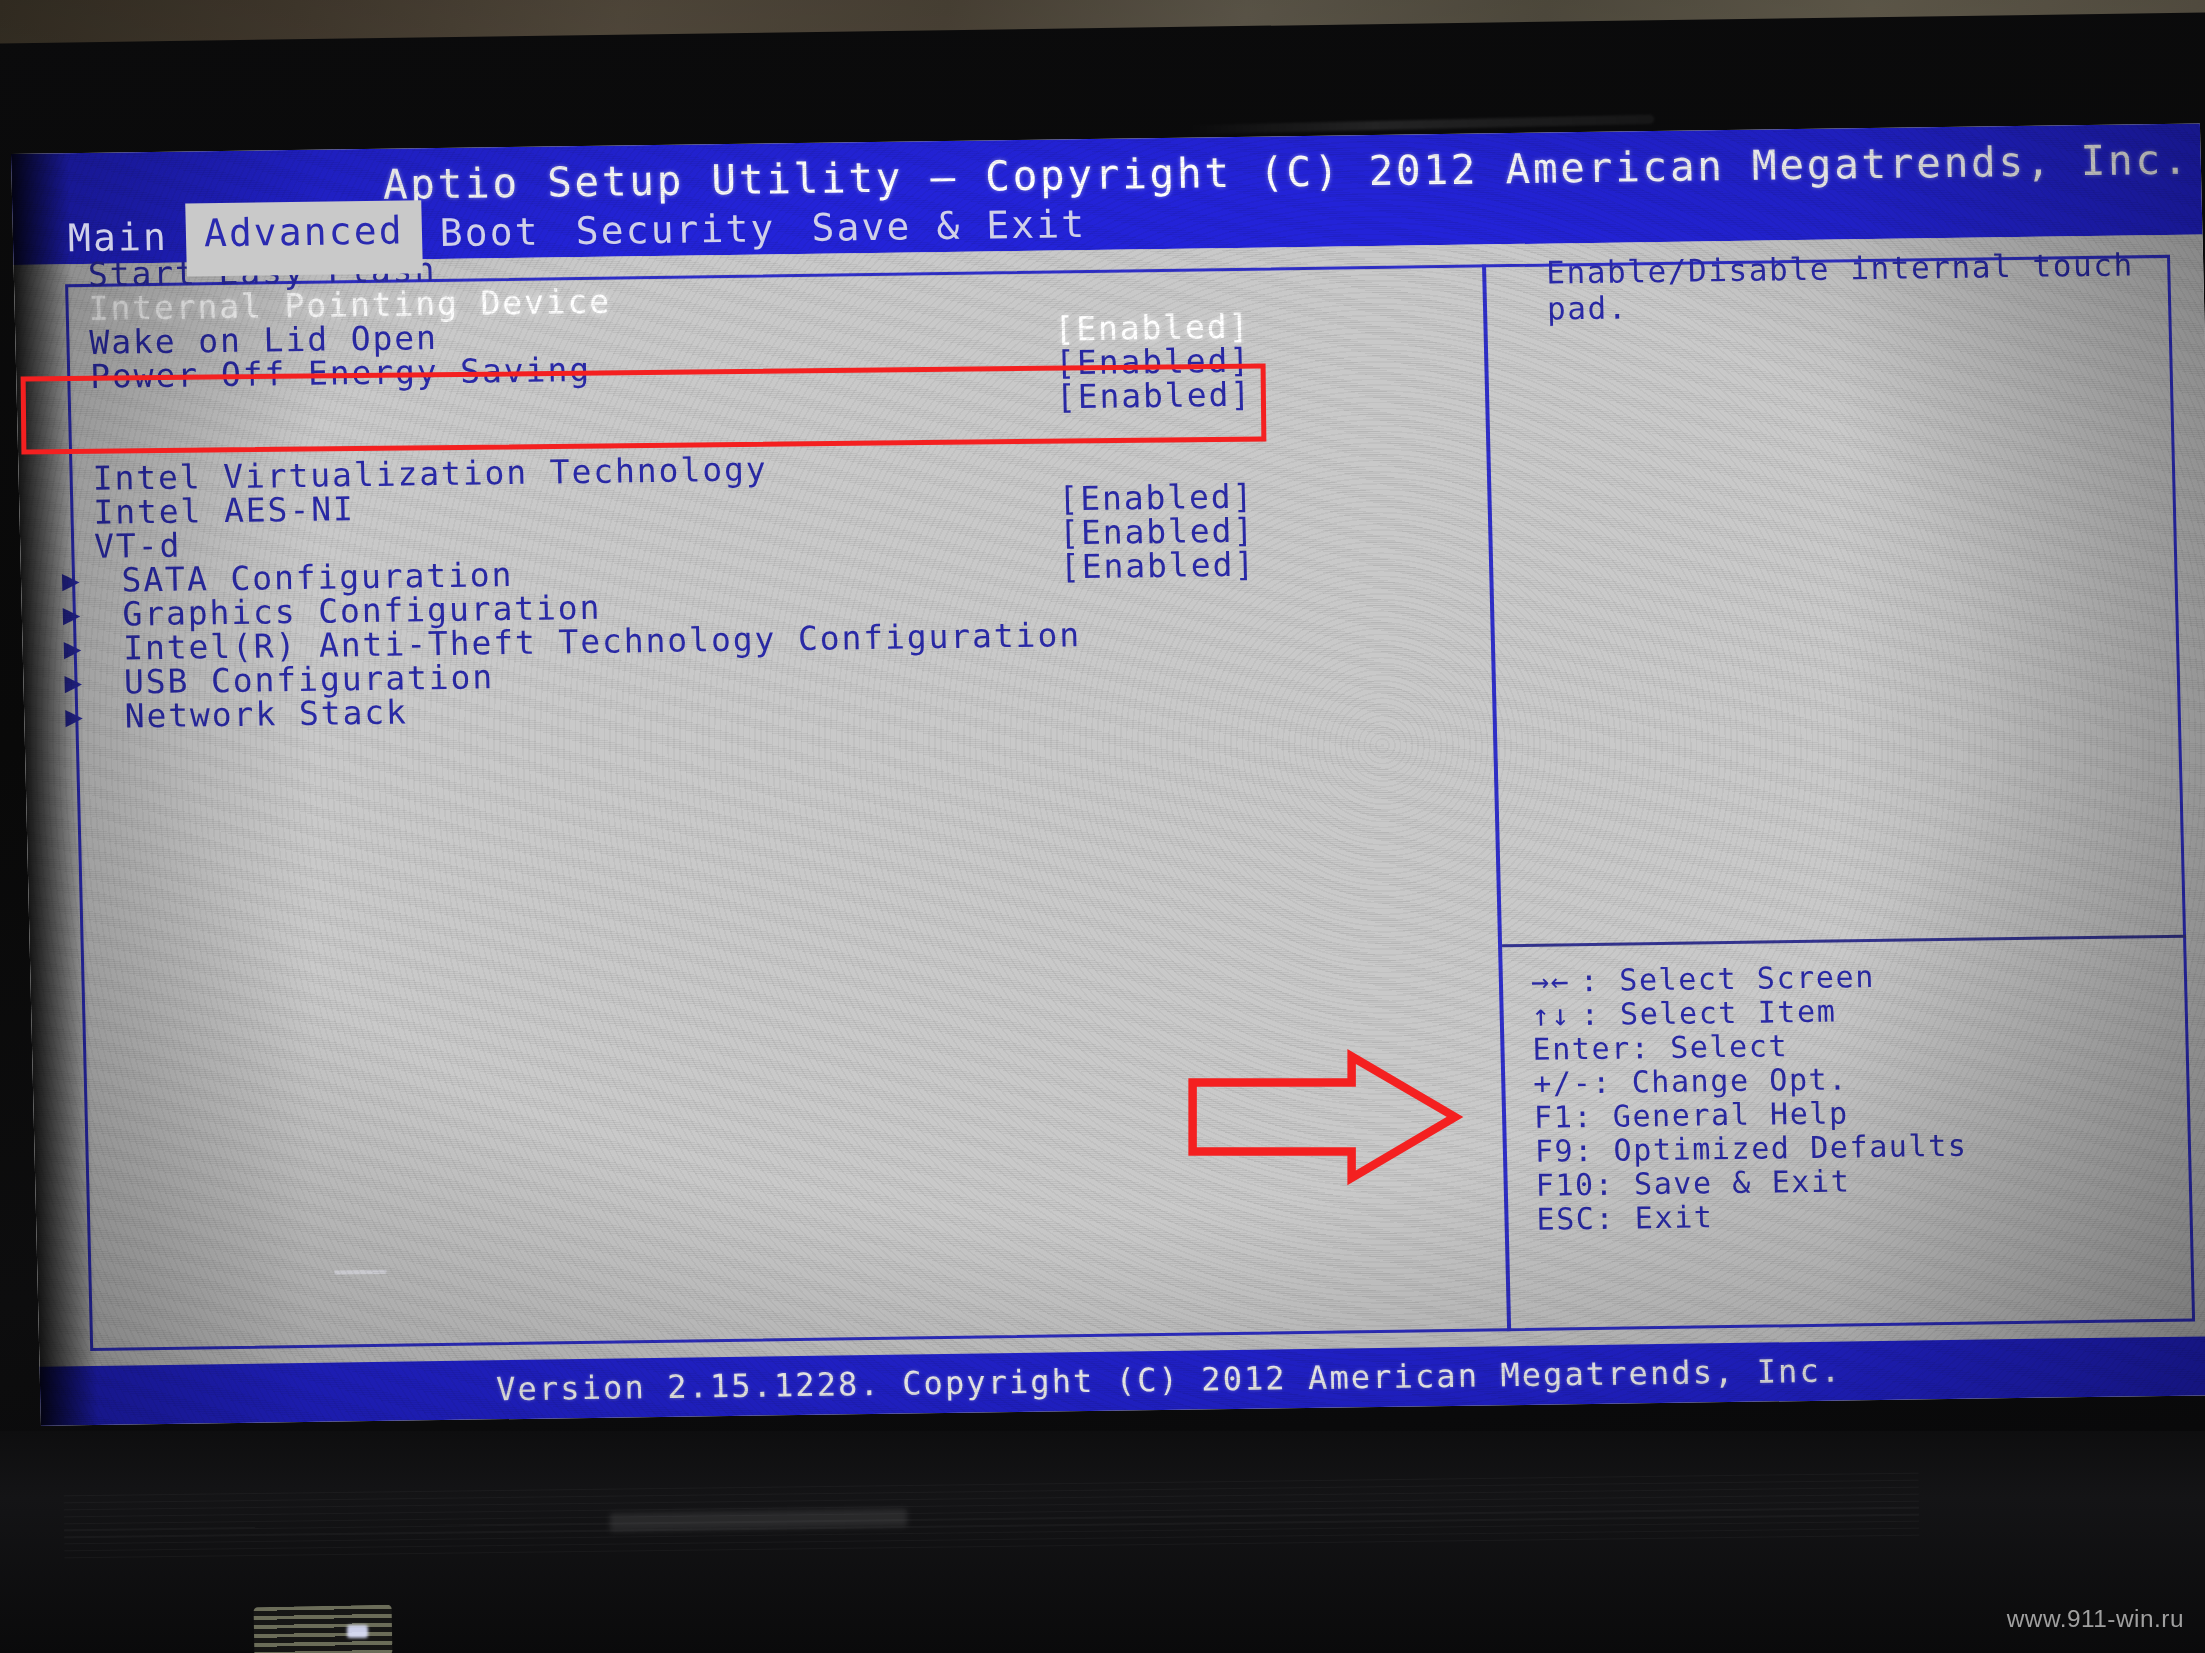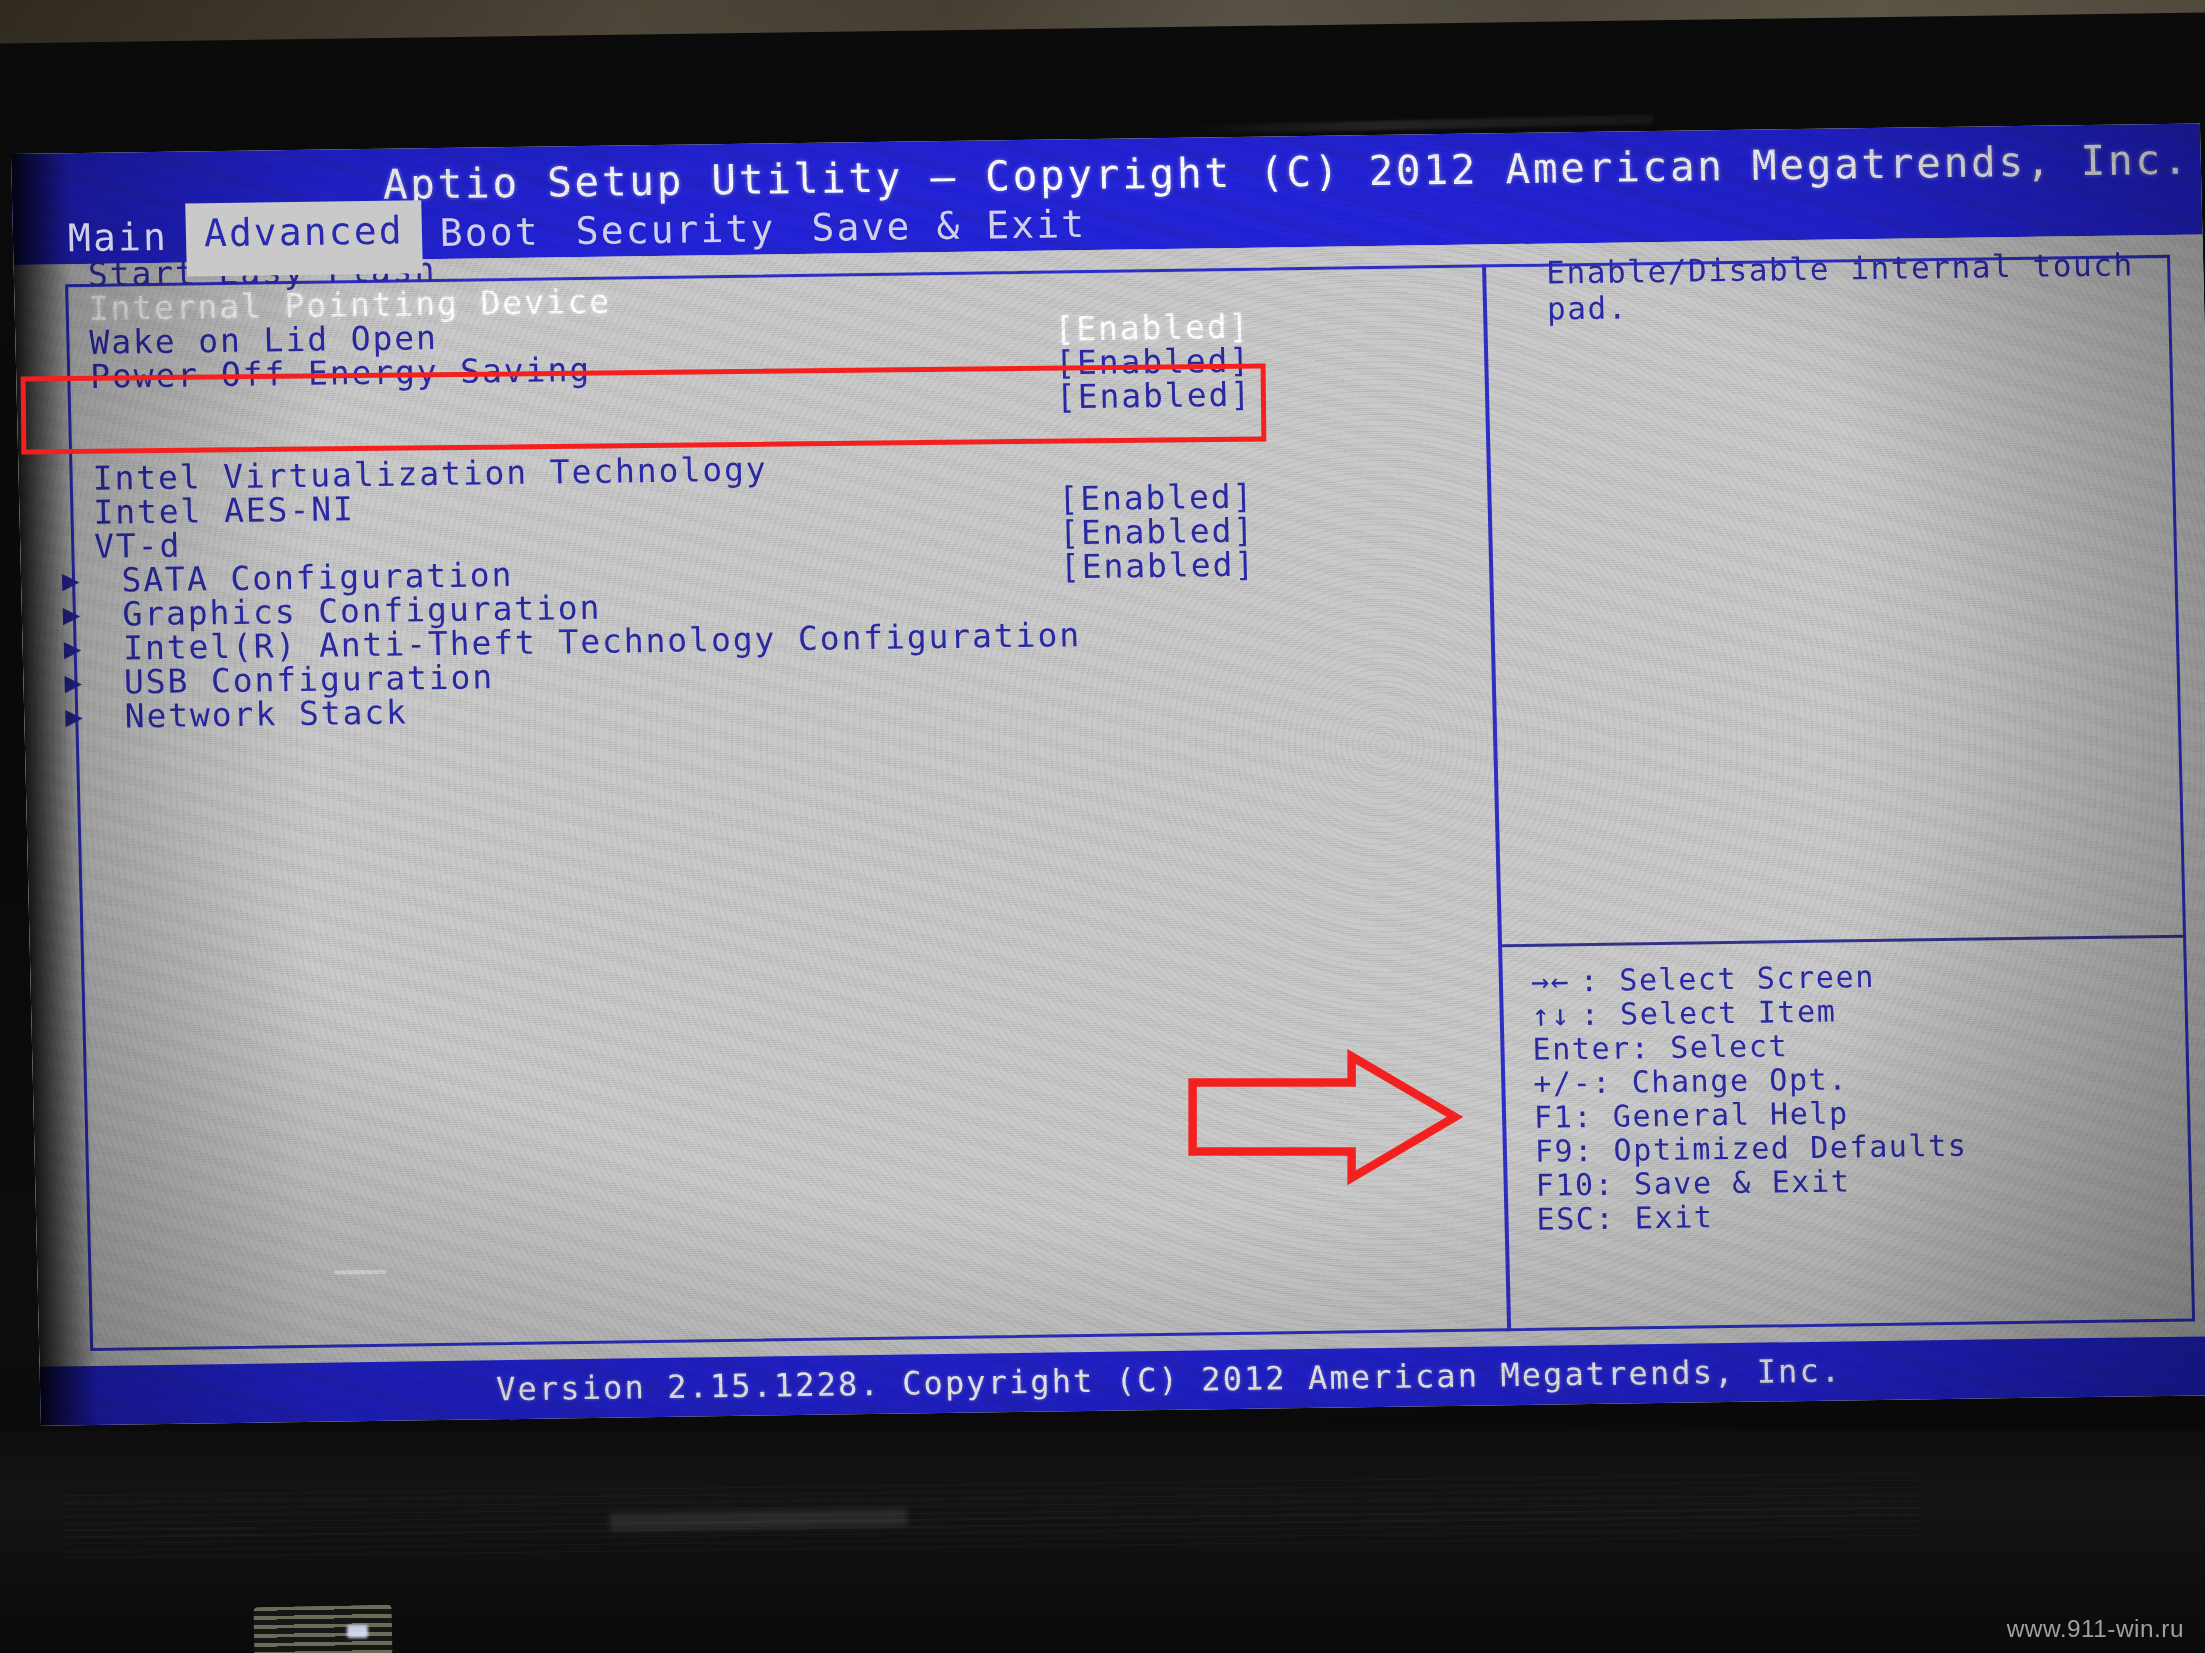--- a/index.html
+++ b/index.html
@@ -164,21 +164,21 @@
   }
 
   
   #annotations{position:absolute;inset:0;pointer-events:none;}
   #redbox{
     position:absolute;left:21px;top:370px;width:1235px;height:68px;
     border:5.8px solid #f42020;transform:rotate(-0.6deg);
   }
 
   #watermark{
-    position:absolute;right:21px;bottom:11px;
+    position:absolute;right:21px;bottom:21px;
     color:#b9b9b9;font-family:"Liberation Sans",sans-serif;
     font-size:24.4px;letter-spacing:0.5px;opacity:.85;
   }
 </style>
 </head>
 <body>
 
 <div id="wall"></div>
 
 <div id="laptop">

